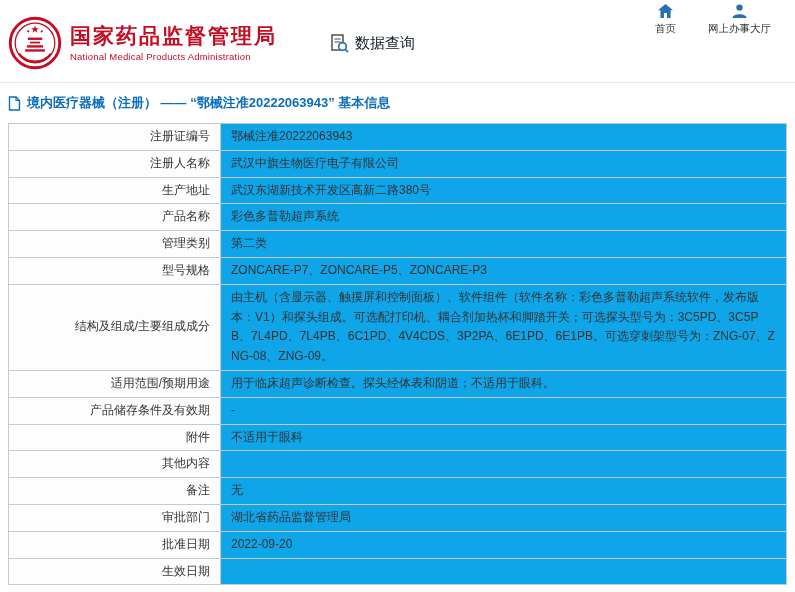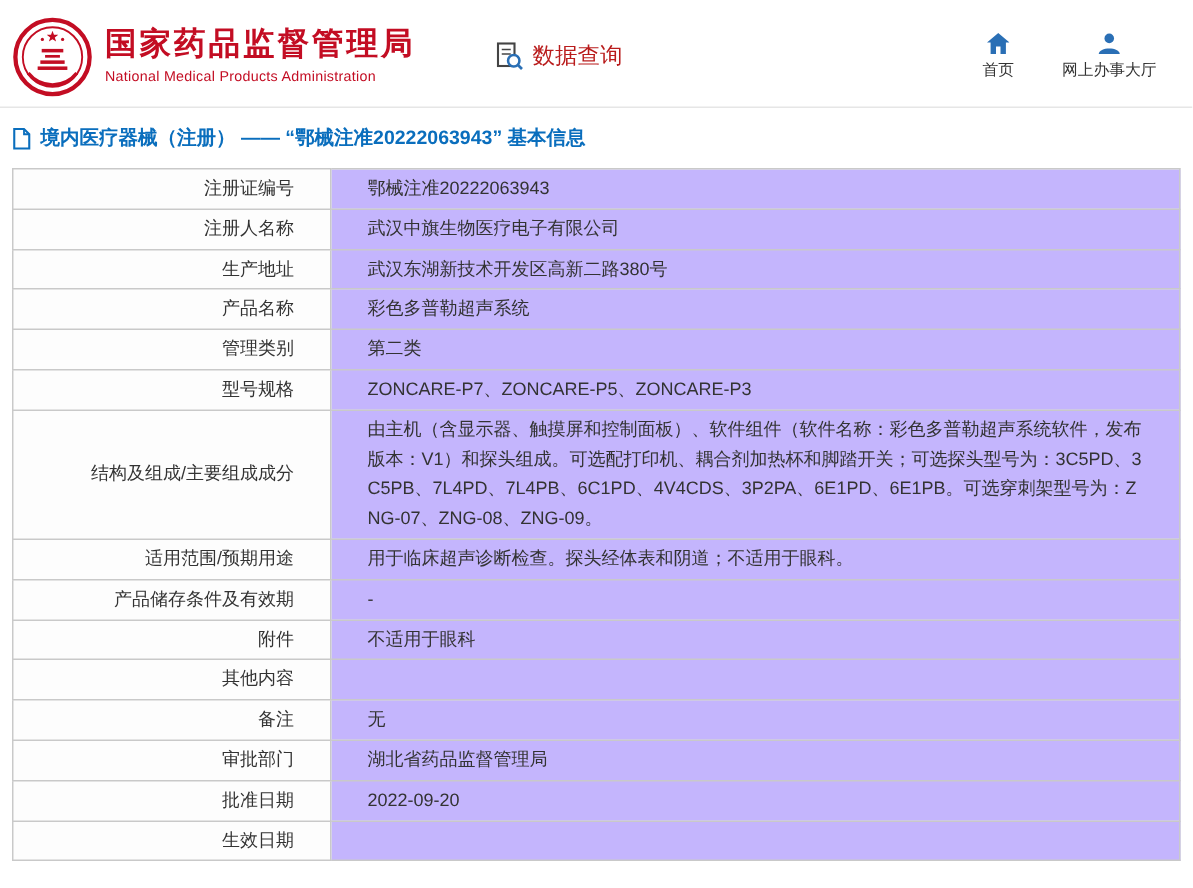--- a/index.html
+++ b/index.html
@@ -1,41 +1,41 @@
 <!DOCTYPE html>
 <html><head>
 <meta charset="utf-8">
 <style>
   * { margin:0; padding:0; box-sizing:border-box; }
   html,body { width:795px; height:592px; background:#fff; overflow:hidden;
     font-family:"Liberation Sans","DejaVu Sans",sans-serif; }
 
   
-  .header { height:72px; display:flex; align-items:center; padding:4px 24px 0 8px;
+  .header { height:83px; display:flex; padding:4px 24px 0 8px;
     background:#fff; border-bottom:1px solid #e6e6e6; }
   .brand { display:flex; align-items:center; gap:8px; }
   .emblem { width:54px; height:54px; flex:0 0 auto; }
   .brand-cn { color:#c30d23; font-size:21px; font-weight:bold; letter-spacing:2px; line-height:1.1; }
   .brand-en { color:#c30d23; font-size:9.5px; margin-top:4px; letter-spacing:0.2px; }
   .data-query { display:flex; align-items:center; gap:5px; margin-left:52px;
-    font-size:15px; color:#b91c1c; cursor:pointer; }
+    font-size:15px; color:#0f172a; cursor:pointer; }
   .top-nav { margin-left:auto; display:flex; gap:32px; align-items:flex-start;font-family:Liberation Serif, serif; }
   .top-nav-item { display:flex; flex-direction:column; align-items:center; gap:4px;
     font-size:10.5px; color:#333; cursor:pointer; }
 
   
   .page-title-bar { display:flex; align-items:center; gap:6px; padding:11px 8px 9px 8px; }
   .page-title-text { color:#0a6ebd; font-size:13px; font-weight:bold; }
 
   
   .info-table { width:779px; margin:2px 8px 0 8px; border-collapse:collapse; table-layout:fixed; }
   .info-table td { border:1px solid #c9c9c9; font-size:12px; color:#333;
-    padding:3px 24px; line-height:1.65; height:17px; vertical-align:middle; word-break:break-all; }
+    padding:3px 10px; line-height:1.65; height:17px; vertical-align:middle; word-break:break-all; }
   td.cell-label { width:212px; text-align:right; background:#fdfdfd; color:#333; }
-  td.cell-value { text-align:left; background:#c4b5fd; }
+  td.cell-value { text-align:left; background:#0ea5e9; }
 </style>
 </head>
 <body>
 
 <div class="header">
   <div class="brand">
     <svg class="emblem" viewBox="0 0 60 60">
       <circle cx="30" cy="30" r="27.5" fill="none" stroke="#c30d23" stroke-width="3.2"></circle>
       <circle cx="30" cy="30" r="22" fill="none" stroke="#c30d23" stroke-width="1.4"></circle>
       <polygon fill="#c30d23" points="30,10.5 28.9,13.5 25.7,13.6 28.3,15.6 27.3,18.6 30,16.8 32.7,18.6 31.7,15.6 34.3,13.6 31.1,13.5"></polygon>

